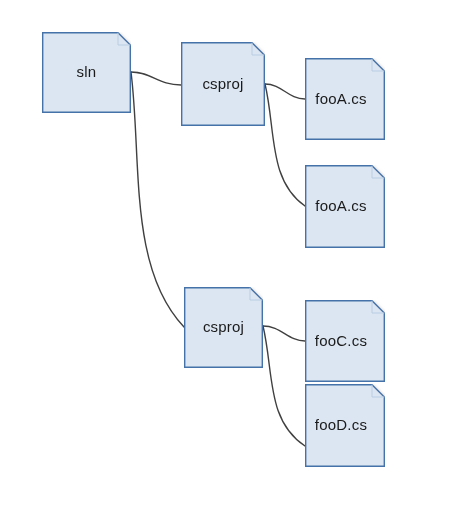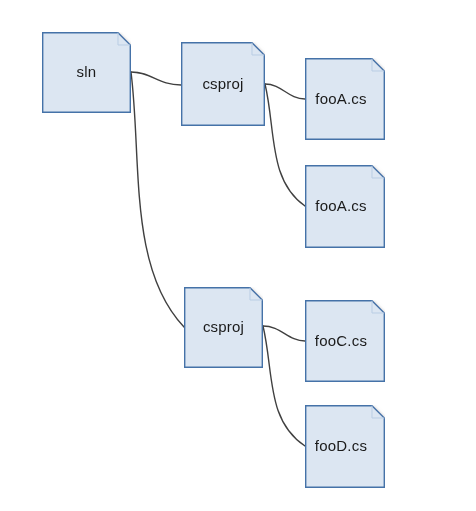--- a/index.html
+++ b/index.html
@@ -121,21 +121,21 @@
         </svg>
         <span class="node-label" style="color: rgb(26, 26, 26);">fooA.cs</span>
       </div>
       <div class="node file" style="left: 305px; top: 300px; width: 80px; height: 82px; border-radius: 14px;">
         <svg class="node-shape" viewBox="0 0 80 82">
           <path d="M 0.7 0.7 L 67 0.7 L 79.3 13 L 79.3 81.3 L 0.7 81.3 Z" fill="#dce6f2" stroke="#4472a8" stroke-width="1.4" filter="url(#nodeShadow)"></path>
           <path d="M 67 0.7 L 67 13 L 79.3 13" fill="none" stroke="#b9cde4" stroke-width="1"></path>
         </svg>
         <span class="node-label" style="color: rgb(26, 26, 26);">fooC.cs</span>
       </div>
-      <div class="node file" style="left: 305px; top: 405px; width: 80px; height: 83px;">
+      <div class="node file" style="left: 305px; top: 384px; width: 80px; height: 83px;">
         <svg class="node-shape" viewBox="0 0 80 83">
           <path d="M 0.7 0.7 L 67 0.7 L 79.3 13 L 79.3 82.3 L 0.7 82.3 Z" fill="#dce6f2" stroke="#4472a8" stroke-width="1.4" filter="url(#nodeShadow)"></path>
           <path d="M 67 0.7 L 67 13 L 79.3 13" fill="none" stroke="#b9cde4" stroke-width="1"></path>
         </svg>
         <span class="node-label" style="color: rgb(26, 26, 26);">fooD.cs</span>
       </div>
     </div>
 
 </div>
 

